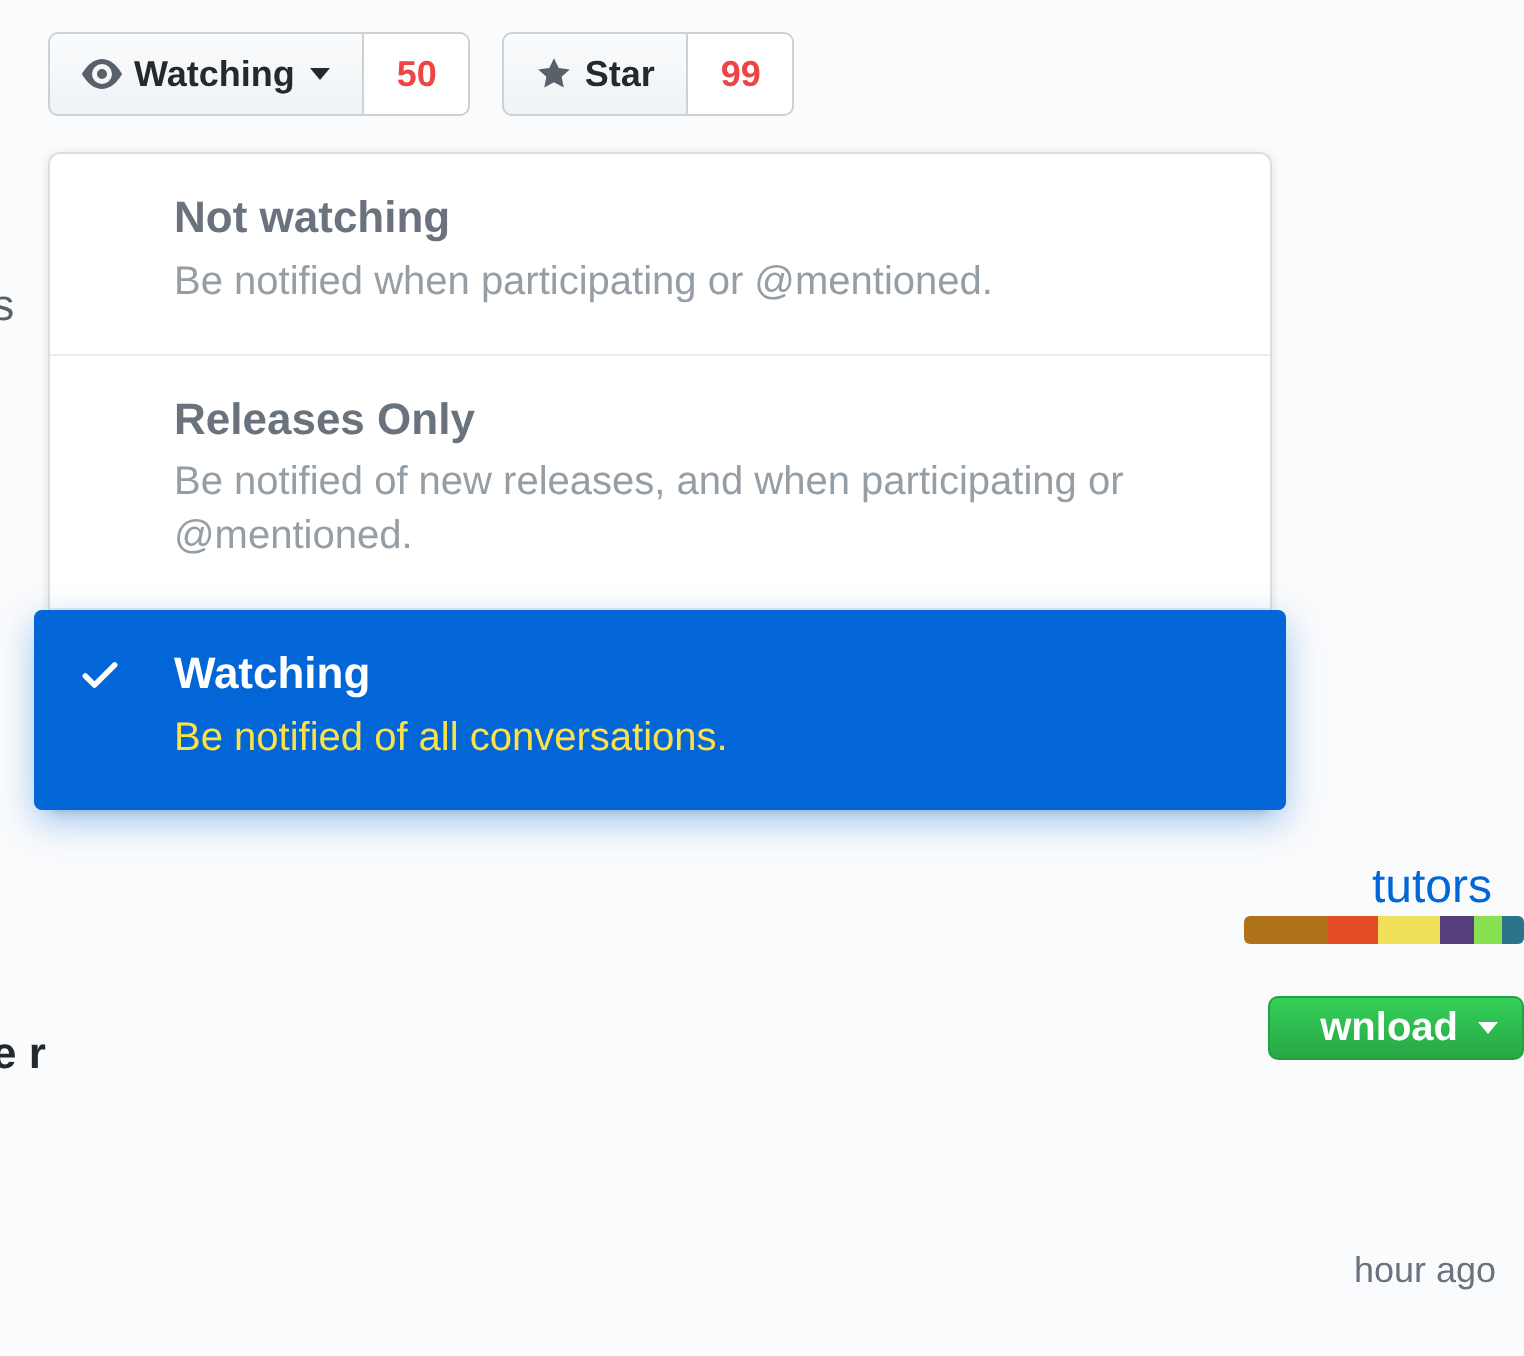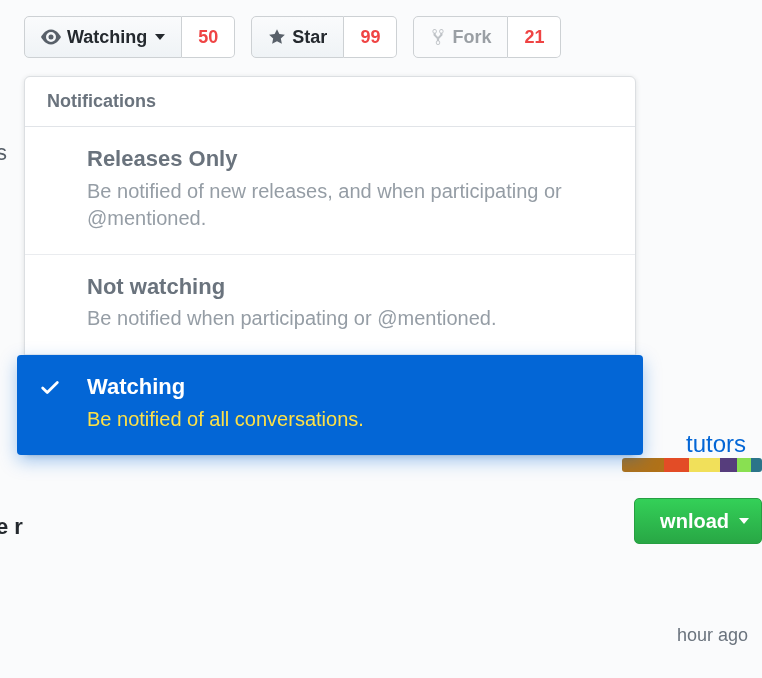--- a/index.html
+++ b/index.html
@@ -145,21 +145,21 @@
     z-index: 1;
     border-radius: 3px;
     overflow: hidden;
   }
   .lang-bar span { display:block; height:100%; }
 
   .download-btn {
     position: absolute;
     right: 0;
     top: 498px;
-    height: 46px;
+    height: 32px;
     width: 128px;
     background: linear-gradient(#34d058,#28a745);
     border: 1px solid #269f42;
     border-radius: 5px;
     color: #fff;
     font-size: 20px;
     font-weight: 600;
     display: flex;
     align-items: center;
     justify-content: flex-end;
@@ -208,44 +208,32 @@
       <span class="icon">
         <svg width="18" height="18" viewBox="0 0 14 16" fill="#586069">
             <path d="M14 6l-4.9-.64L7 1 4.9 5.36 0 6l3.6 3.26L2.67 14 7 11.67 11.33 14l-.93-4.74z"></path>
           </svg>
       </span>
       <span>Star</span>
     </div>
     <div class="count">99</div>
   </div>
 
-  <div class="btn-group">
-    <div class="btn disabled">
-      <span class="icon">
-        <svg width="16" height="18" viewBox="0 0 10 16" fill="#bfc3c7">
-            <path d="M8 1a1.993 1.993 0 00-1 3.72V6L5 8 3 6V4.72A1.993 1.993 0 002 1a1.993 1.993 0 00-1 3.72V6.5l3 3v1.78A1.993 1.993 0 005 15a1.993 1.993 0 001-3.72V9.5l3-3V4.72A1.993 1.993 0 008 1zM2 4.2a1.2 1.2 0 110-2.4 1.2 1.2 0 010 2.4zm3 10a1.2 1.2 0 110-2.4 1.2 1.2 0 010 2.4zm3-10a1.2 1.2 0 110-2.4 1.2 1.2 0 010 2.4z"></path>
-          </svg>
-      </span>
-      <span>Fork</span>
-    </div>
-    <div class="count">21</div>
-  </div>
 </div>
 
 <div class="dropdown">
-  <div class="dd-header">Notifications</div>
+
+  <div class="dd-item">
+    <div class="title">Not watching</div>
+    <div class="desc">Be notified when participating or @mentioned.</div>
+  </div>
 
   <div class="dd-item">
     <div class="title">Releases Only</div>
     <div class="desc">Be notified of new releases, and when participating or @mentioned.</div>
-  </div>
-
-  <div class="dd-item">
-    <div class="title">Not watching</div>
-    <div class="desc">Be notified when participating or @mentioned.</div>
   </div>
 
   <div class="dd-item selected">
     <span class="check">
       <svg width="22" height="22" viewBox="0 0 24 24" fill="none" stroke-width="3" stroke-linecap="round" stroke-linejoin="round">
           <polyline points="20 6 9 17 4 12"></polyline>
         </svg>
     </span>
     <div class="title">Watching</div>
     <div class="desc">Be notified of all conversations.</div>

